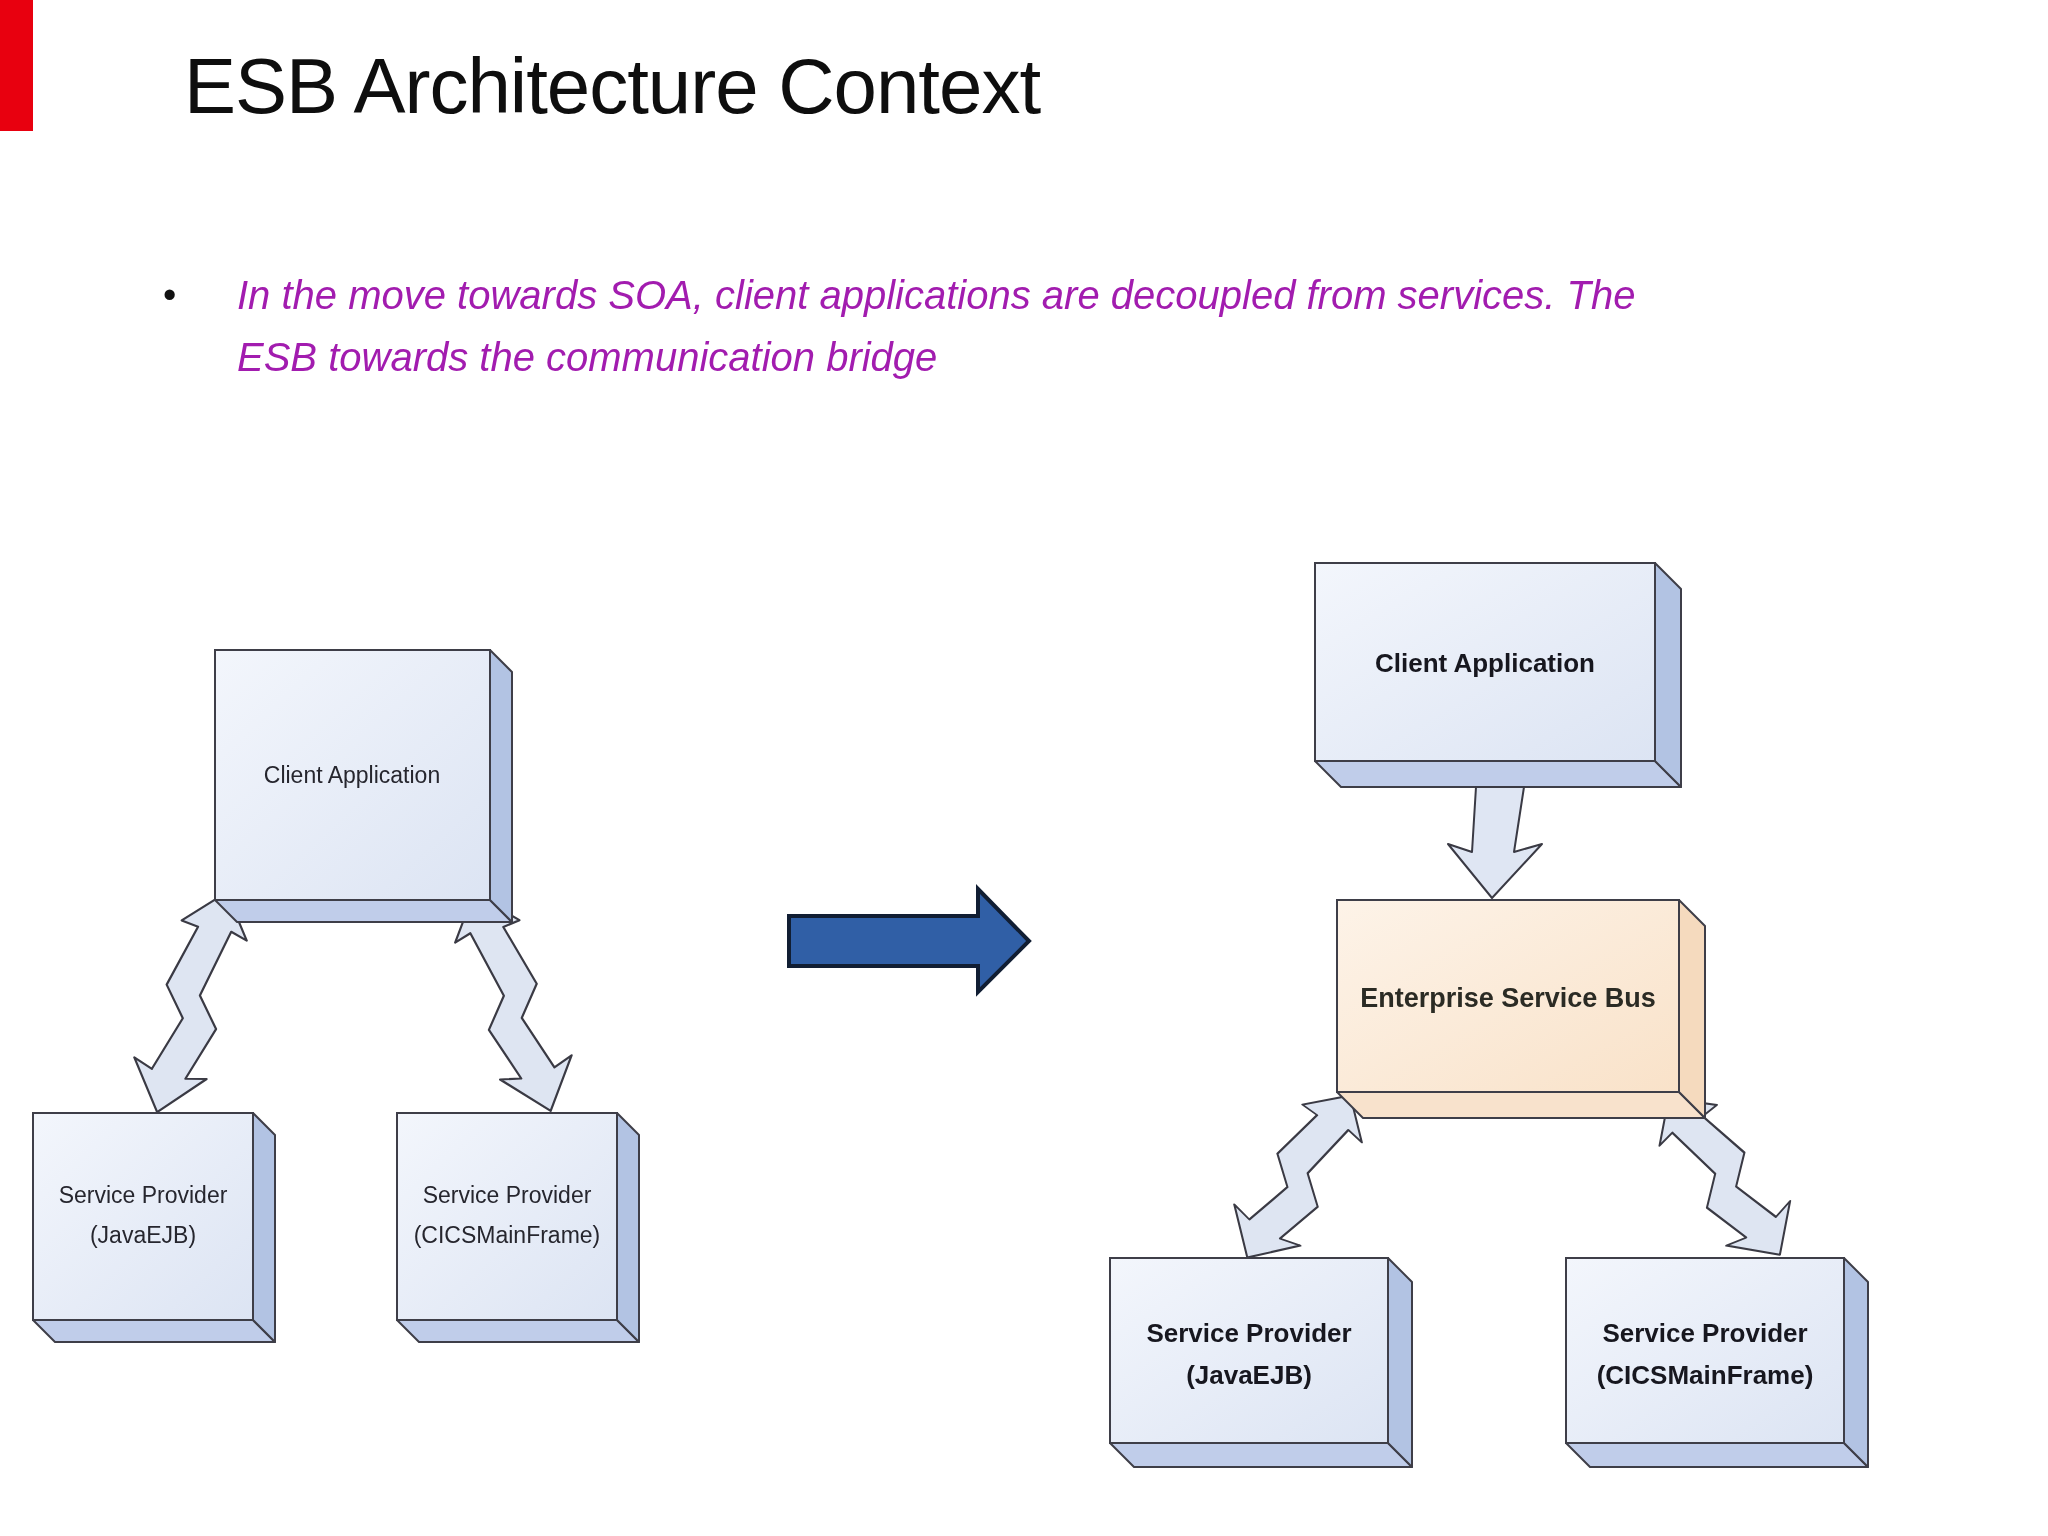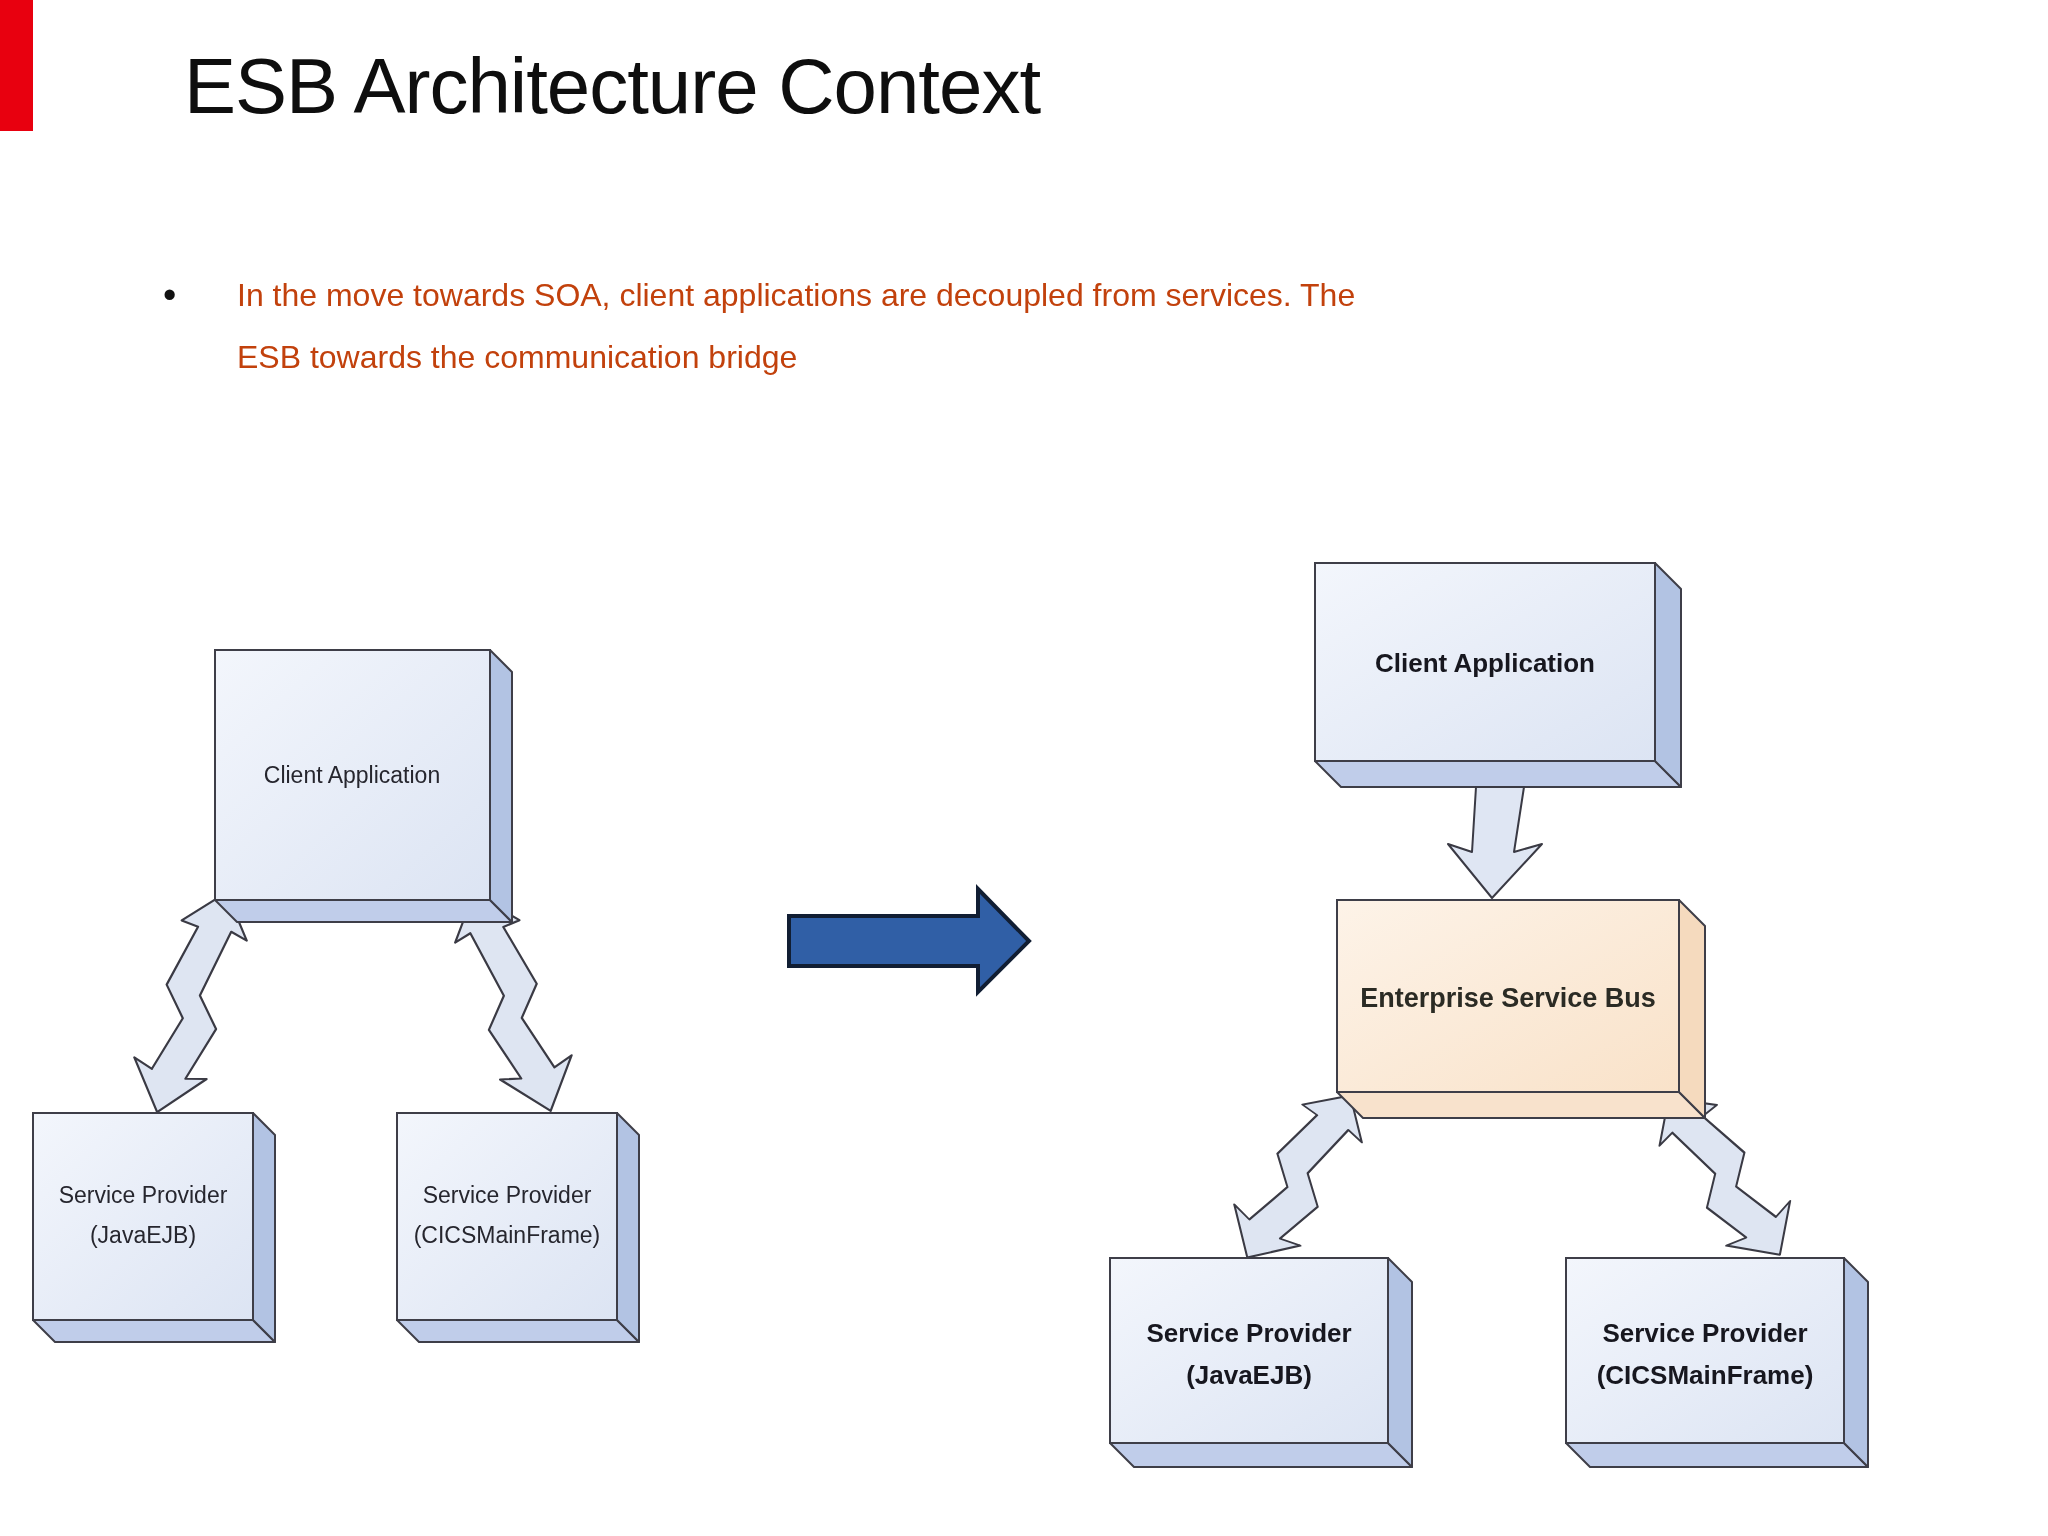--- a/index.html
+++ b/index.html
@@ -3,21 +3,21 @@
 <meta charset="utf-8">
 <style>
   html,body{margin:0;padding:0;background:#ffffff;}
   .slide{position:relative;width:2048px;height:1536px;background:#ffffff;overflow:hidden;
          font-family:"Liberation Sans",sans-serif;}
   .red-bar{position:absolute;left:0;top:0;width:33px;height:131px;background:var(--red-bar,#e8000f);}
   .title{position:absolute;left:160px;top:42px;font-size:78px;line-height:1.15;color:#0e0e0e;
          letter-spacing:-1px;white-space:nowrap;margin-left:24px;}
   .bullet-row{position:absolute;left:163px;top:264px;display:flex;align-items:flex-start;}
   .bullet-marker{font-size:38px;line-height:62px;color:#111;width:74px;flex:0 0 74px;}
-  .bullet-text{font-size:32px;line-height:62px;color:#c2410c;width:1680px;}
+  .bullet-text{font-size:40px;line-height:62px;color:#a21caf;width:1680px;font-style:italic;}
   svg{position:absolute;left:0;top:0;}
   .box-face-blue{fill:url(#gradBlue);stroke:#3e3e48;stroke-width:2;}
   .box-side-blue{fill:#b2c3e3;stroke:#3e3e48;stroke-width:2;stroke-linejoin:round;}
   .box-bottom-blue{fill:#c0cdea;stroke:#3e3e48;stroke-width:2;stroke-linejoin:round;}
   .box-face-peach{fill:url(#gradPeach);stroke:#3e3e48;stroke-width:2;}
   .box-side-peach{fill:#f5dabe;stroke:#3e3e48;stroke-width:2;stroke-linejoin:round;}
   .box-bottom-peach{fill:#f8e2cc;stroke:#3e3e48;stroke-width:2;stroke-linejoin:round;}
   .jag{fill:#dee5f2;stroke:#3a3a44;stroke-width:2.4;stroke-linejoin:round;}
   .flow-arrow{fill:#dfe6f3;stroke:#3a3a44;stroke-width:2;stroke-linejoin:round;}
   .blue-arrow{fill:var(--blue-arrow,#305fa6);stroke:#111e33;stroke-width:4;stroke-linejoin:miter;}

